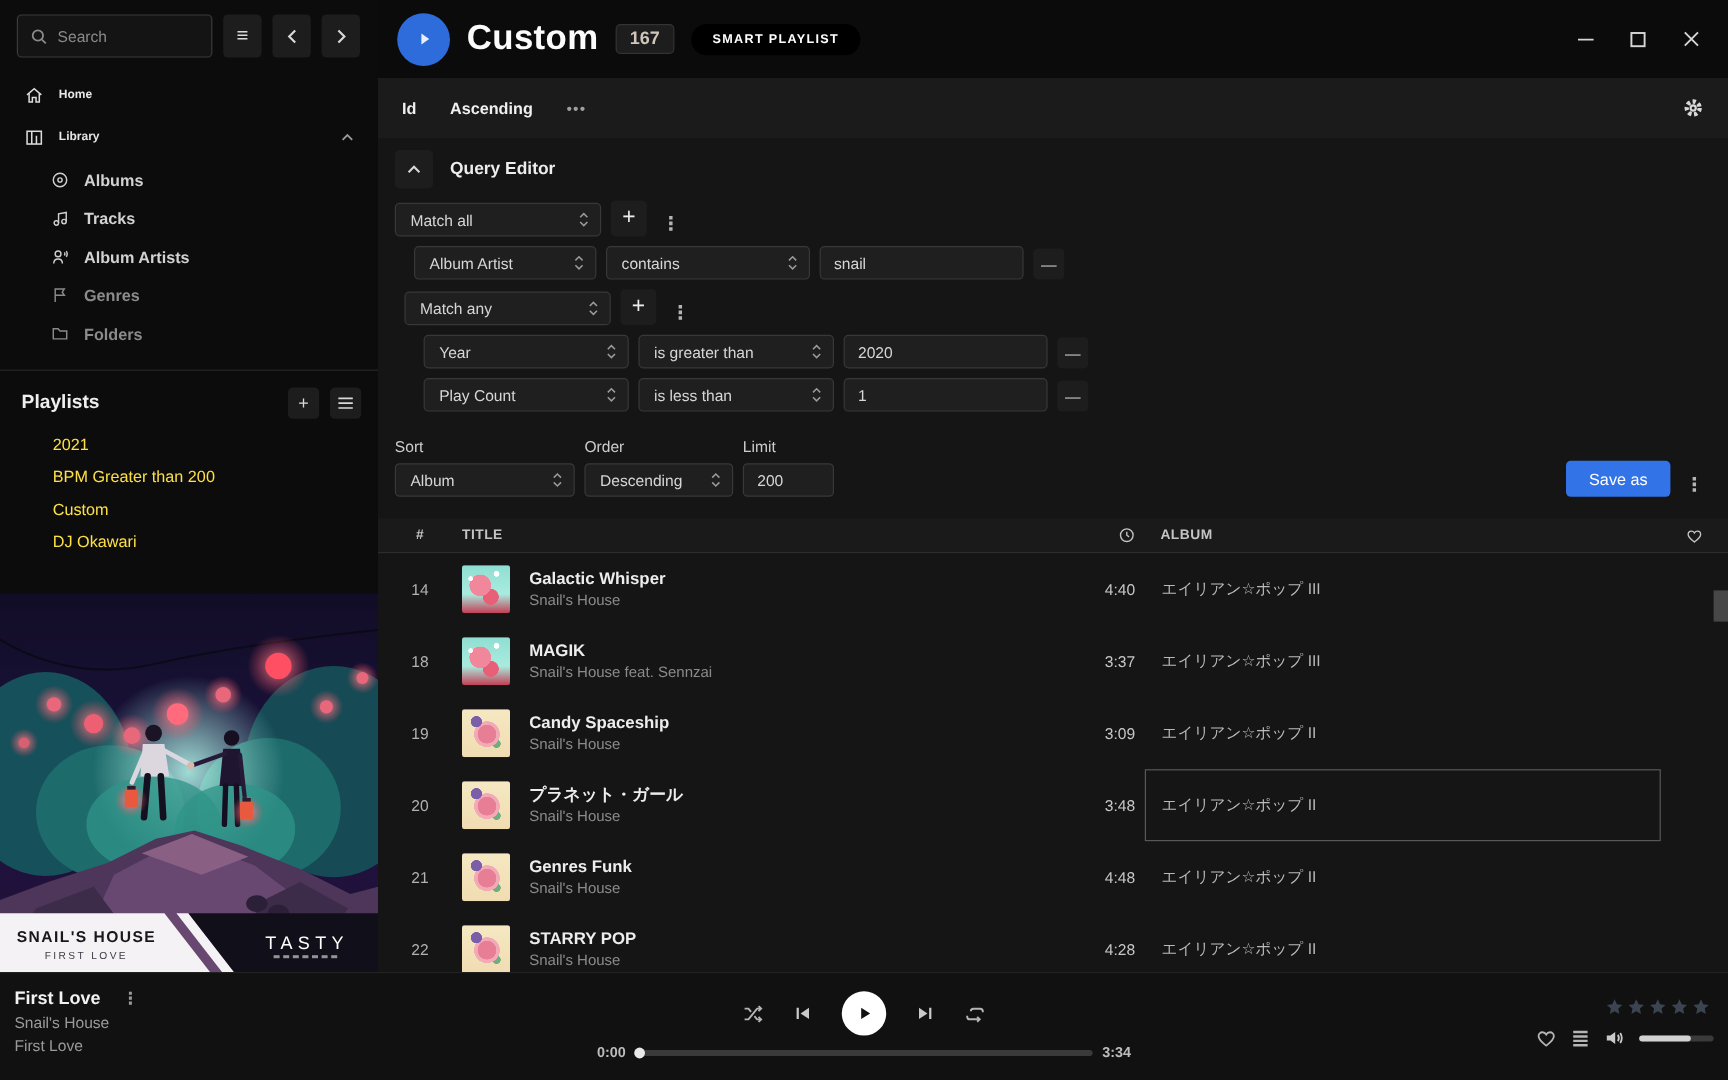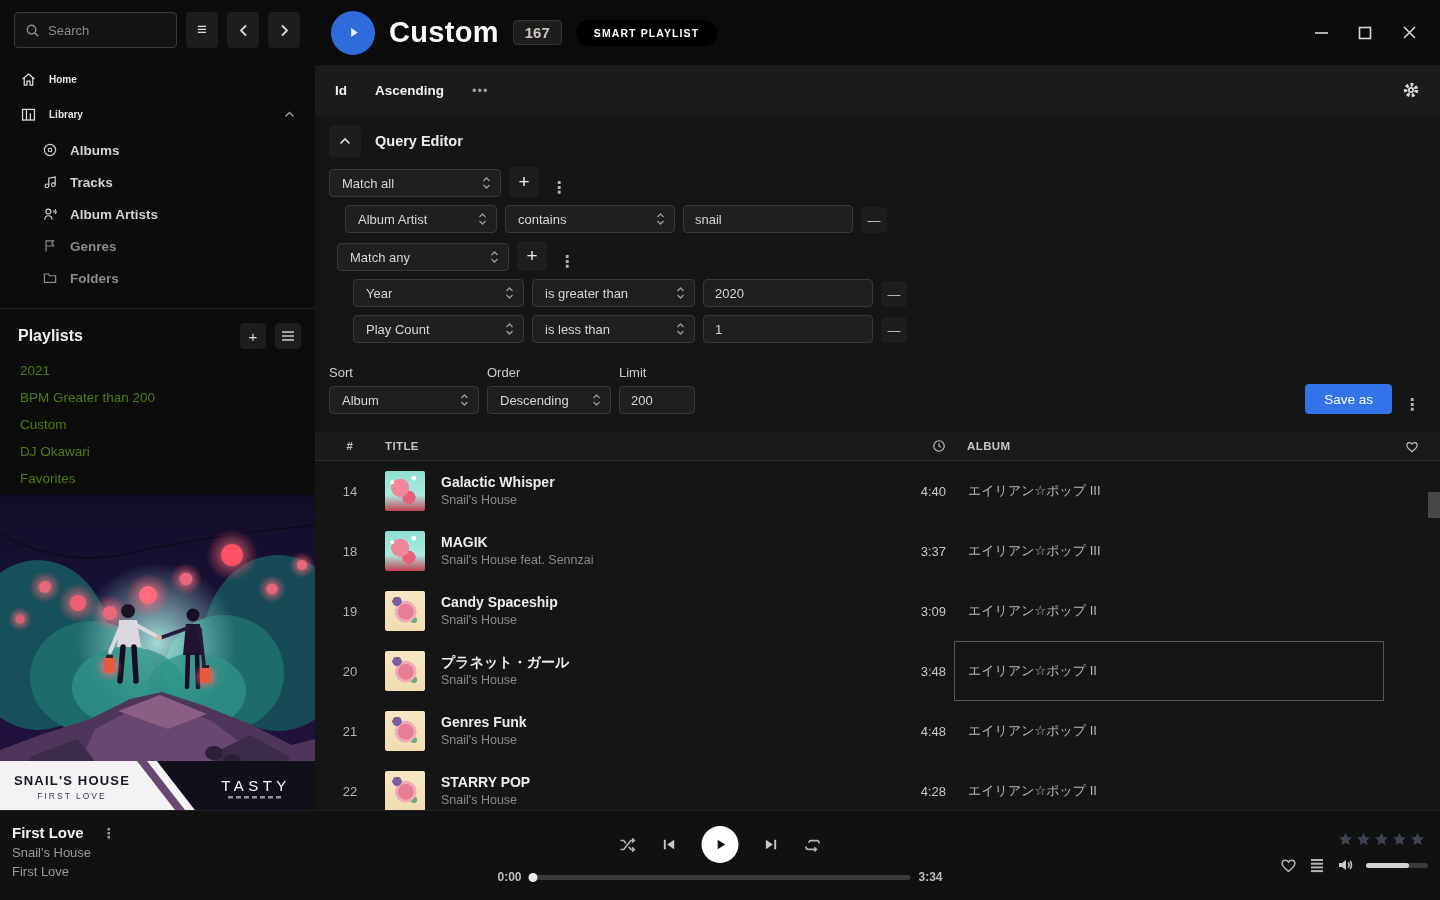--- a/index.html
+++ b/index.html
@@ -18,21 +18,21 @@
   .nav-item .chev { margin-left:auto; color:#9a9a9a; }
   .sub-items { padding:2px 0 6px 0; }
   .sub-item { display:flex; align-items:center; gap:12px; padding:8px 20px 8px 42px; font-size:13.5px; font-weight:700; color:#d2d2d2; cursor:pointer; }
   .sub-item.dim { color:#8b8b8b; }
   .sb-divider { border-top:1px solid #262626; margin:8px 0 0 0; }
   .pl-header { display:flex; align-items:center; padding:14px 14px 8px 18px; }
   .pl-title { font-size:16px; font-weight:800; color:#efefef; }
   .pl-btns { margin-left:auto; display:flex; gap:9px; }
   .pl-btn { width:26px; height:26px; background:#1d1d1d; border-radius:4px; display:flex; align-items:center; justify-content:center; color:#d9d9d9; cursor:pointer; }
   .pl-list { list-style:none; overflow:hidden; flex:1 1 auto; min-height:0; }
-  .pl-item { padding:6px 20px; font-size:13.5px; color:#4d7c0f; cursor:pointer; }
+  .pl-item { padding:6px 20px; font-size:13.5px; color:#fde047; cursor:pointer;margin-left:24px; }
   .np-art { flex:0 0 315px; width:315px; height:315px; position:relative; }
   .np-art svg { display:block; }
 
   
   .main { grid-column:2; grid-row:1; display:flex; flex-direction:column; position:relative; background:#151515; overflow:hidden; }
   .page-header { height:65px; background:#0b0b0b; display:flex; align-items:center; padding:0 16px; gap:14px; flex:0 0 65px; }
   .play-circle { width:44px; height:44px; border-radius:50%; background:#2e6bdb; display:flex; align-items:center; justify-content:center; cursor:pointer; flex:0 0 44px; }
   .page-title { font-size:29px; font-weight:800; color:#fbfbfb; letter-spacing:.3px; }
   .count-badge { background:#1d1d1d; border:1px solid #333; border-radius:4px; padding:3px 11px; font-size:15px; font-weight:700; color:#cfc5ba; }
   .smart-badge { background:#000; border-radius:16px; padding:7px 18px; font-size:10.5px; font-weight:800; letter-spacing:1.1px; color:#fff; }
@@ -239,21 +239,20 @@
               </svg>
             </span>
           </span>
       </span>
     </div>
     <ul class="pl-list">
       <li class="pl-item">2021</li>
       <li class="pl-item">BPM Greater than 200</li>
       <li class="pl-item">Custom</li>
       <li class="pl-item">DJ Okawari</li>
-      <li class="pl-item">Favorites</li>
     </ul>
 
     <div class="np-art">
       <svg width="315" height="315" viewBox="0 0 315 315">
         <defs>
           <linearGradient id="sky" x1="0" y1="0" x2="0" y2="1">
             <stop offset="0" stop-color="#120d26"></stop>
               <stop offset="0.5" stop-color="#1b1340"></stop>
               <stop offset="1" stop-color="#241038"></stop>
           </linearGradient>

